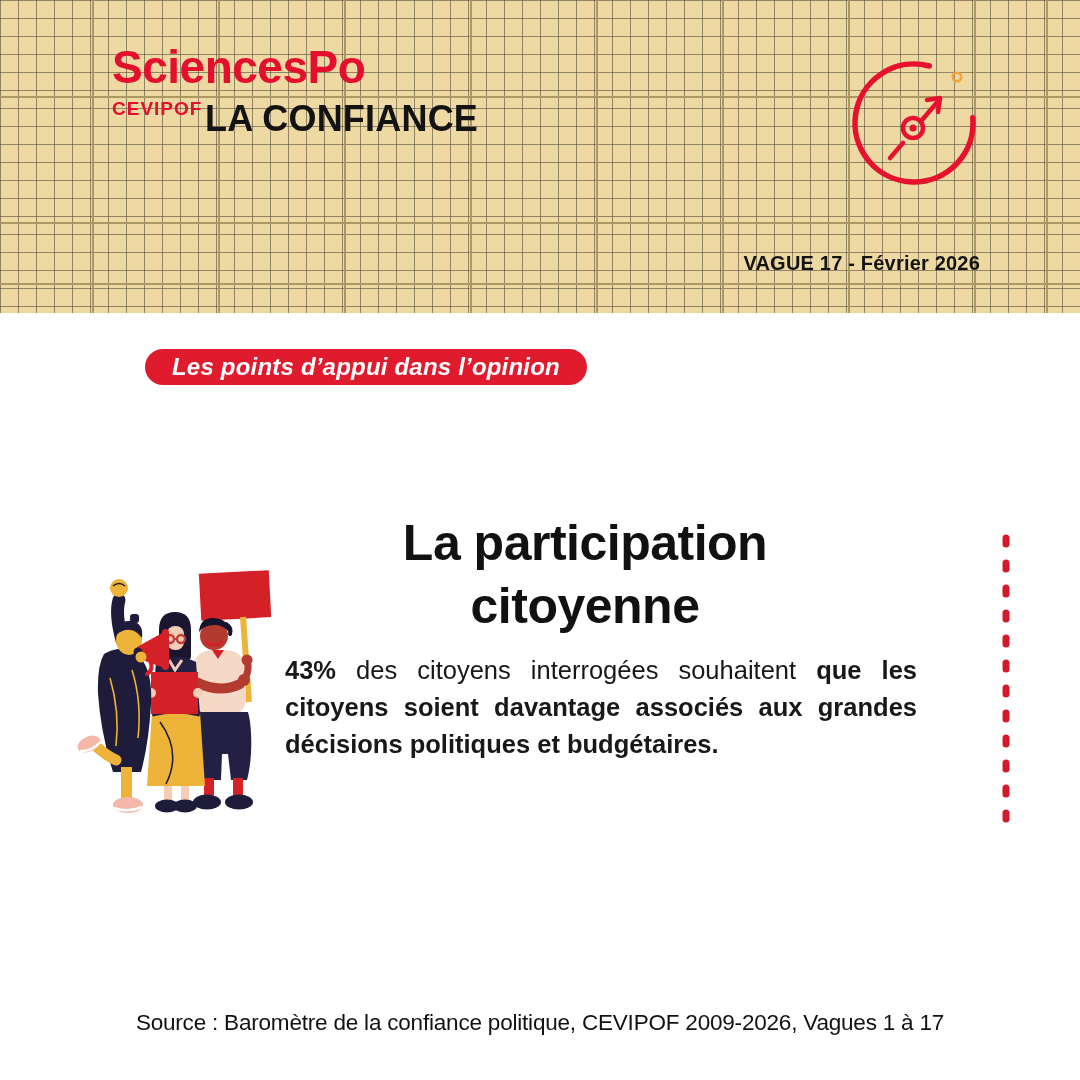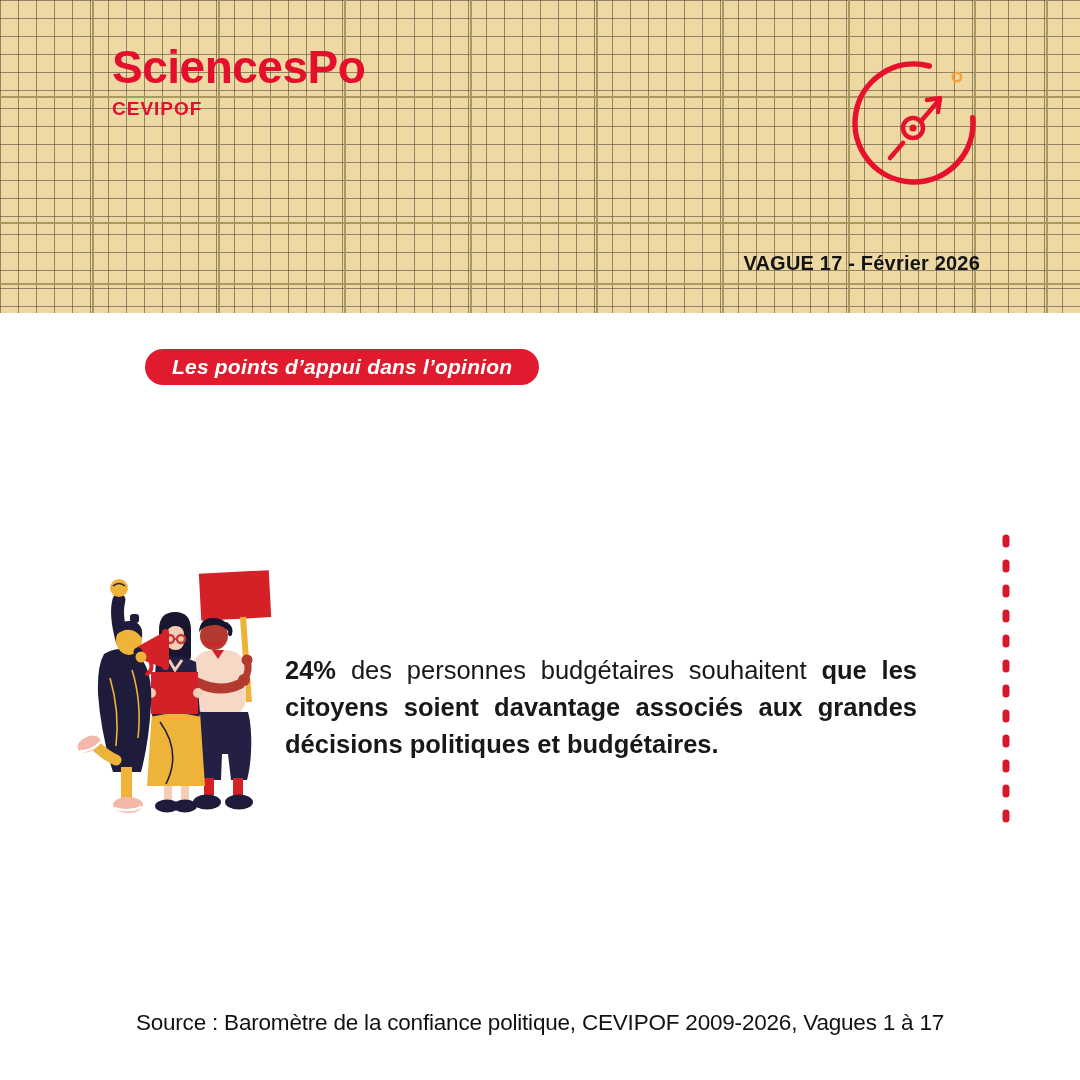--- a/index.html
+++ b/index.html
@@ -31,21 +31,21 @@
     position:absolute;right:100px;top:252px;
     font-size:20px;font-weight:bold;color:#131313;letter-spacing:0.2px;
   }
   
   .badge{
     position:absolute;left:145px;top:349px;height:36px;
     background:#e11b2e;border-radius:19px;
     display:inline-flex;align-items:center;padding:0 27px;
   }
   .badge span{
-    color:#ffffff;font-size:21px;font-weight:bold;font-style:italic;letter-spacing:0.2px;
+    color:#ffffff;font-size:24px;font-weight:bold;font-style:italic;letter-spacing:0.2px;
     white-space:nowrap;
   }
   
   .main-title{
     position:absolute;left:135px;top:512px;width:900px;margin:0;
     text-align:center;font-size:50px;line-height:63px;font-weight:bold;color:#111111;
     letter-spacing:-0.5px;
   }
   .body-text{
     position:absolute;left:285px;top:652px;width:632px;margin:0;
@@ -65,41 +65,46 @@
 
 <div class="canvas">
 
   <div class="header">
     <div class="brand">
       <div class="brand-name">SciencesPo</div>
       <div class="brand-sub">CEVIPOF</div>
     </div>
 
     <h1 class="header-title">
+      <div>LA CONFIANCE</div>
     </h1>
 
     <svg class="gauge" width="132" height="132" viewBox="0 0 132 132">
       <path d="M123.78 59.86 A59 59 0 1 1 80.27 8.01" fill="none" stroke="#e8112d" stroke-width="5.5" stroke-linecap="round"></path>
       <circle cx="108" cy="19" r="4.2" fill="none" stroke="#f2a33c" stroke-width="2.6"></circle>
       <line x1="41" y1="100" x2="54" y2="85" stroke="#e8112d" stroke-width="4.5" stroke-linecap="round"></line>
       <line x1="73" y1="62" x2="91" y2="41" stroke="#e8112d" stroke-width="4.5" stroke-linecap="round"></line>
       <path d="M78 42 L91 40 L89 54" fill="none" stroke="#e8112d" stroke-width="4.5" stroke-linecap="round" stroke-linejoin="round"></path>
       <circle cx="64" cy="70" r="10" fill="none" stroke="#e8112d" stroke-width="4.5"></circle>
       <circle cx="64" cy="70" r="3.6" fill="#e8112d"></circle>
     </svg>
 
     <div class="wave">VAGUE 17 - Février 2026</div>
   </div>
 
   <div class="badge">
     <span>Les points d’appui dans l’opinion</span>
   </div>
 
+  <h2 class="main-title">
+    <div>La participation</div>
+    <div>citoyenne</div>
+  </h2>
 
-  <p class="body-text"><strong>24%</strong><span> des personnes budgétaires souhaitent </span><strong>que les citoyens soient davantage associés aux grandes décisions politiques et budgétaires.</strong></p>
+  <p class="body-text"><strong>43%</strong><span> des citoyens interrogées souhaitent </span><strong>que les citoyens soient davantage associés aux grandes décisions politiques et budgétaires.</strong></p>
 
   <svg class="illus" width="200" height="255" viewBox="0 0 200 255">
 
     <g transform="rotate(-3 160 33)">
       <rect x="126" y="10" width="70" height="47" fill="#d42127"></rect>
     </g>
     <line x1="169" y1="55" x2="175" y2="140" stroke="#eeb339" stroke-width="6"></line>
 
     <rect x="118" y="88" width="54" height="68" rx="20" fill="#f6d8c6"></rect>
     <path d="M138 88 L150 88 L144 97 Z" fill="#d42127"></path>

